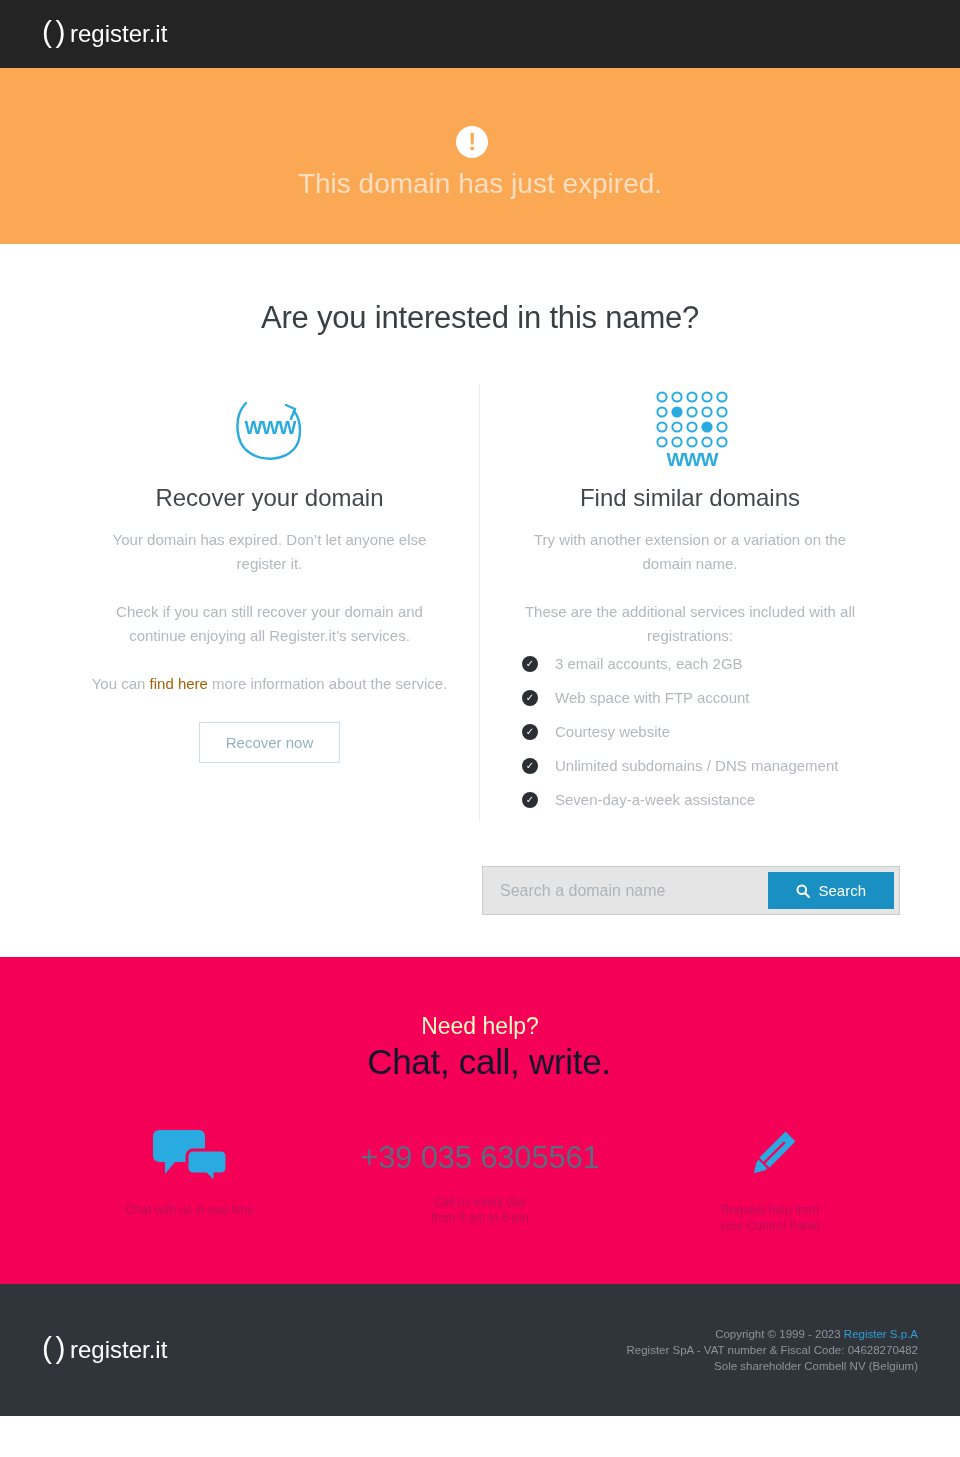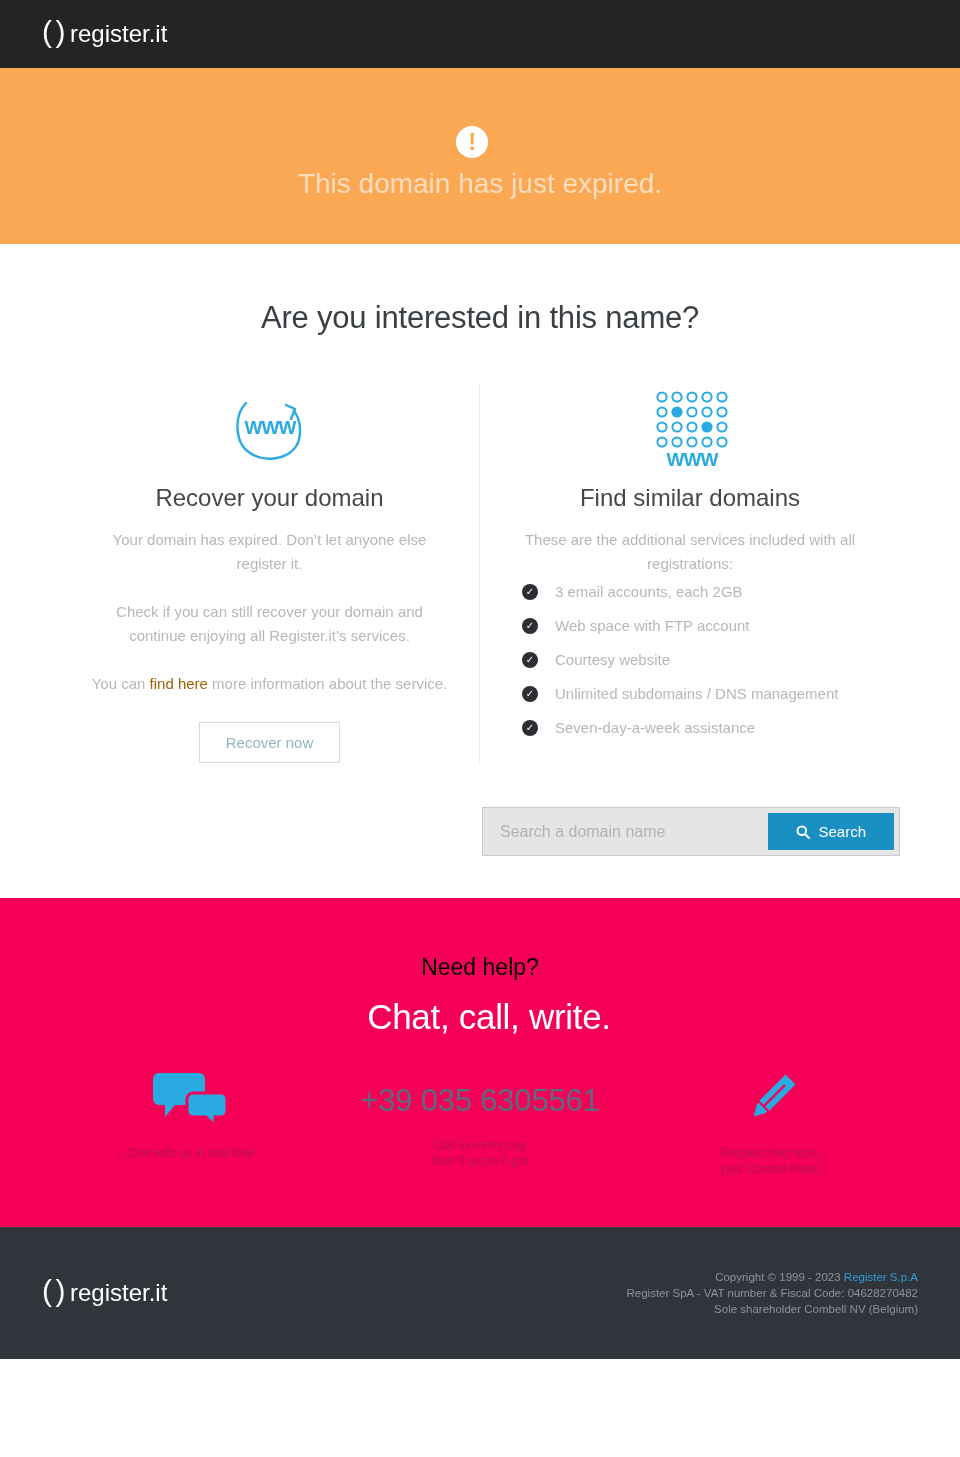--- a/index.html
+++ b/index.html
@@ -183,29 +183,29 @@
   
   .help {
     background: #f50057;
     margin-top: 42px;
     padding: 56px 0 50px;
     text-align: center;
   }
   .help-eyebrow {
     font-size: 23px;
     font-weight: 300;
-    color: #000000;
-    margin-bottom: 16px;
+    color: #fef9c3;
+    margin-bottom: 2px;
   }
   .help-title {
     font-size: 35px;
     font-weight: 300;
-    color: #ffffff;
+    color: #0f172a;
     letter-spacing: -0.3px;
-    margin-bottom: 22px;
+    margin-bottom: 34px;
     padding-left: 18px;
   }
   .help-cols { display: flex; width: 870px; margin: 0 auto; }
   .help-col { width: 33.333%; text-align: center; }
   .help-icon { height: 72px; display: flex; align-items: flex-end; justify-content: center; }
   .help-caption {
     margin-top: 14px;
     font-size: 12px;
     line-height: 16px;
     color: #b8105a;
@@ -291,20 +291,21 @@
               <circle cx="42" cy="55" r="4.6"></circle>
               <circle cx="57" cy="55" r="4.6"></circle>
               <circle cx="72" cy="55" r="4.6"></circle>
           </g>
           <circle cx="27" cy="25" r="5.6" fill="#29abe2"></circle>
           <circle cx="57" cy="40" r="5.6" fill="#29abe2"></circle>
           <text x="42" y="79" text-anchor="middle" fill="#29abe2" font-family="Liberation Sans, sans-serif" font-size="19" font-weight="bold" letter-spacing="-1">WWW</text>
         </svg>
       </div>
       <div class="col-title">Find similar domains</div>
+      <p class="col-p">Try with another extension or a variation on the domain name.</p>
       <p class="col-p">These are the additional services included with all registrations:</p>
       <ul class="features">
         <li>
             <span class="check-icon">✓</span>
             <span>3 email accounts, each 2GB</span>
           </li>
         <li>
             <span class="check-icon">✓</span>
             <span>Web space with FTP account</span>
           </li>

